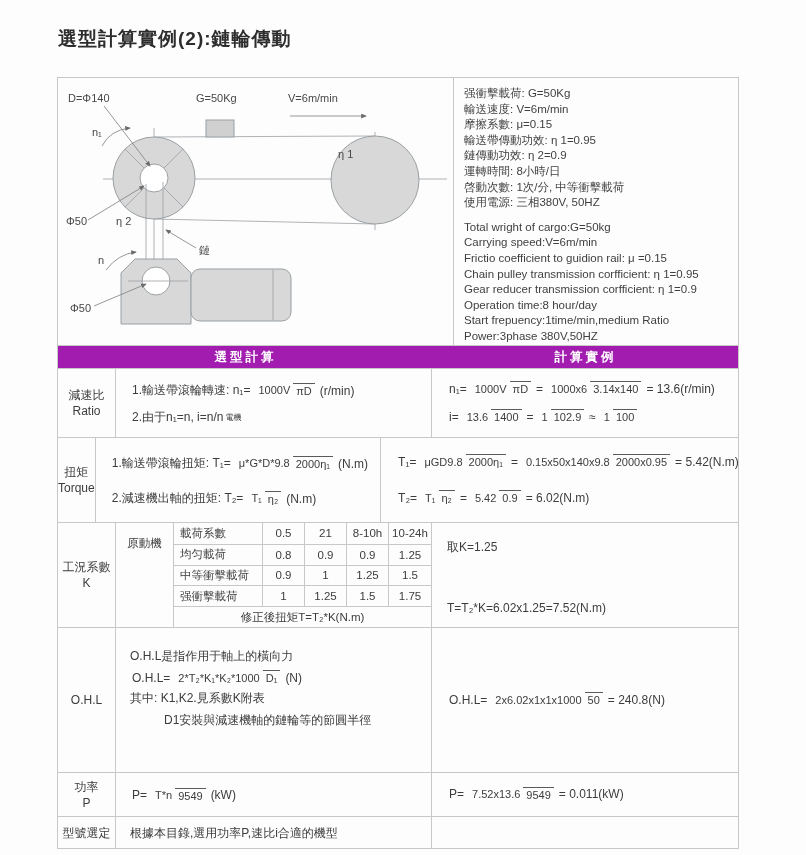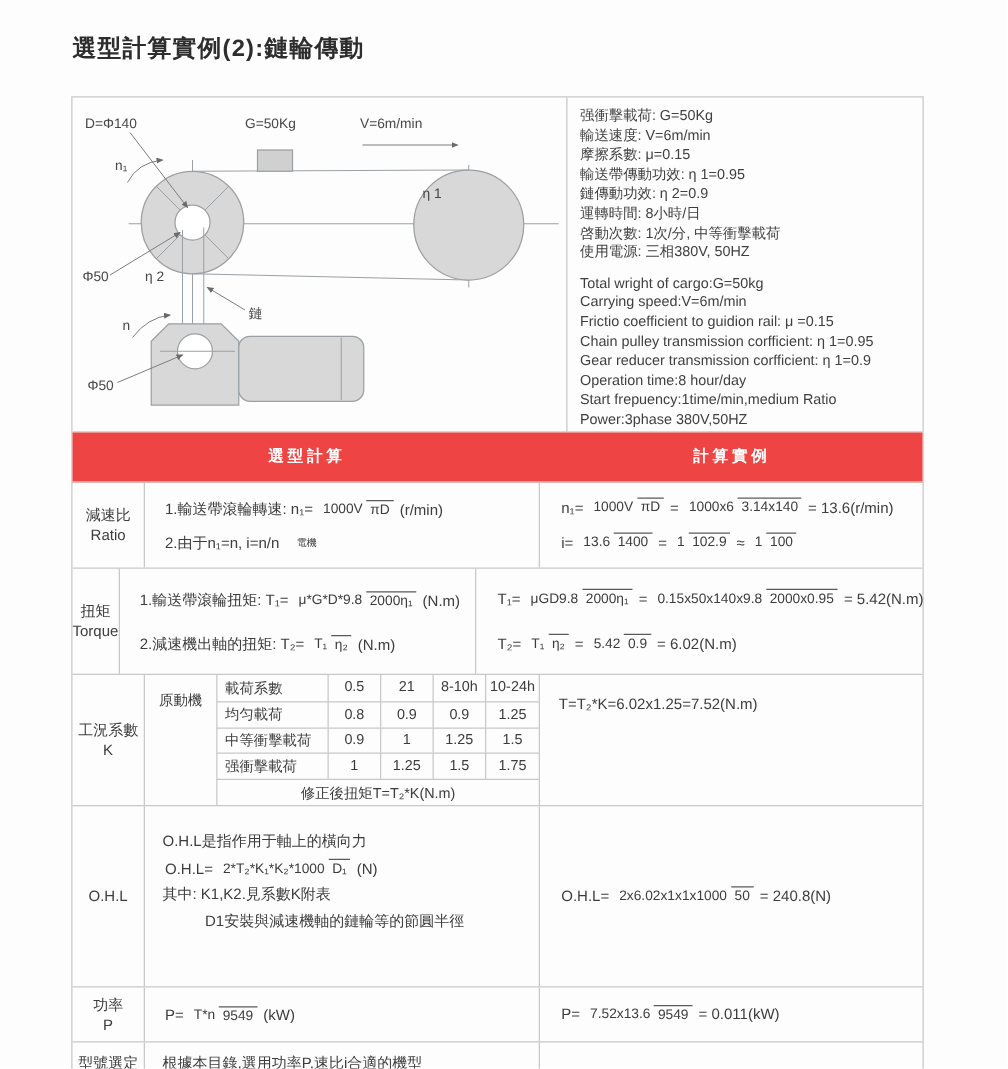--- a/index.html
+++ b/index.html
@@ -14,21 +14,21 @@
   .cell.bdr { border-right:1px solid #c8c8c8; }
 
   
   .row-top { height:268px; }
   .diagram-cell { width:396px; position:relative; }
   .specs-cell { flex:1; padding:8px 6px 0 10px; }
   .spec-line { font-size:11.5px; line-height:15.6px; white-space:nowrap; color:#3f3f3f; }
   .specs-en { margin-top:9px; }
 
   
-  .row-hdr { height:40px; background:#ef4444; color:#ffffff; }
+  .row-hdr { height:23px; background:#a21caf; color:#ffffff; }
   .hdr-cell { display:flex; align-items:center; justify-content:center; font-size:12.5px; font-weight:bold; letter-spacing:3px; }
   .hdr-left { width:375px; }
   .hdr-right { flex:1; }
 
   
   .label-cell { width:58px; display:flex; flex-direction:column; align-items:center; justify-content:center; text-align:center; font-size:12px; line-height:16px; }
   .formula-cell { width:316px; display:flex; flex-direction:column; justify-content:space-around; padding:8px 10px 6px 14px; }
   .example-cell { flex:1; display:flex; flex-direction:column; justify-content:space-around; padding:6px 8px 6px 15px; }
 
   .row-ratio { height:69px; }
@@ -36,21 +36,21 @@
   .row-k { height:105px; }
   .row-ohl { height:145px; }
   .row-power { height:44px; }
   .row-model { height:31px; }
 
   .fline { display:flex; align-items:center; font-size:12px; white-space:nowrap; }
   .fline .ft { margin:0 2px; }
   .frac { display:inline-flex; flex-direction:row; align-items:center; font-size:11px; line-height:1.3; margin:0 3px; }
   .frac .den { border-top:1px solid #5a5a5a; padding:0 3px; }
   .frac .num { padding:0 3px; }
-  sub { font-size:8px;margin-left:12px; }
+  sub { font-size:8px; }
   .plain { font-size:12px; white-space:nowrap; }
 
   
   .k-formula { padding:0; display:block; }
   .kgrid { display:grid; width:100%; height:100%; grid-template-columns:57px 89px 42px 42px 42px 1fr; grid-template-rows:repeat(5,1fr); font-size:11.5px; }
   .kgrid > div { border-left:1px solid #c8c8c8; border-top:1px solid #c8c8c8; display:flex; align-items:center; justify-content:center; box-sizing:border-box; white-space:nowrap; }
   .kgrid > div.nt { border-top:none; }
   .kgrid > div.nl { border-left:none; }
   .kgrid > div.lname { justify-content:flex-start; padding-left:6px; }
 
@@ -289,20 +289,21 @@
           <div style="grid-area:3/6">1.5</div>
           <div class="lname" style="grid-area:4/2">强衝擊載荷</div>
           <div style="grid-area:4/3">1</div>
           <div style="grid-area:4/4">1.25</div>
           <div style="grid-area:4/5">1.5</div>
           <div style="grid-area:4/6">1.75</div>
           <div style="grid-area:5/2/6/7">修正後扭矩T=T₂*K(N.m)</div>
         </div>
       </div>
       <div class="cell example-cell k-example">
+        <div class="plain">取K=1.25</div>
         <div class="plain">T=T₂*K=6.02x1.25=7.52(N.m)</div>
       </div>
     </div>
 
     <div class="row row-ohl">
       <div class="cell bdr label-cell">
         <span>O.H.L</span>
       </div>
       <div class="cell bdr formula-cell ohl-formula">
         <div class="plain">O.H.L是指作用于軸上的橫向力</div>

